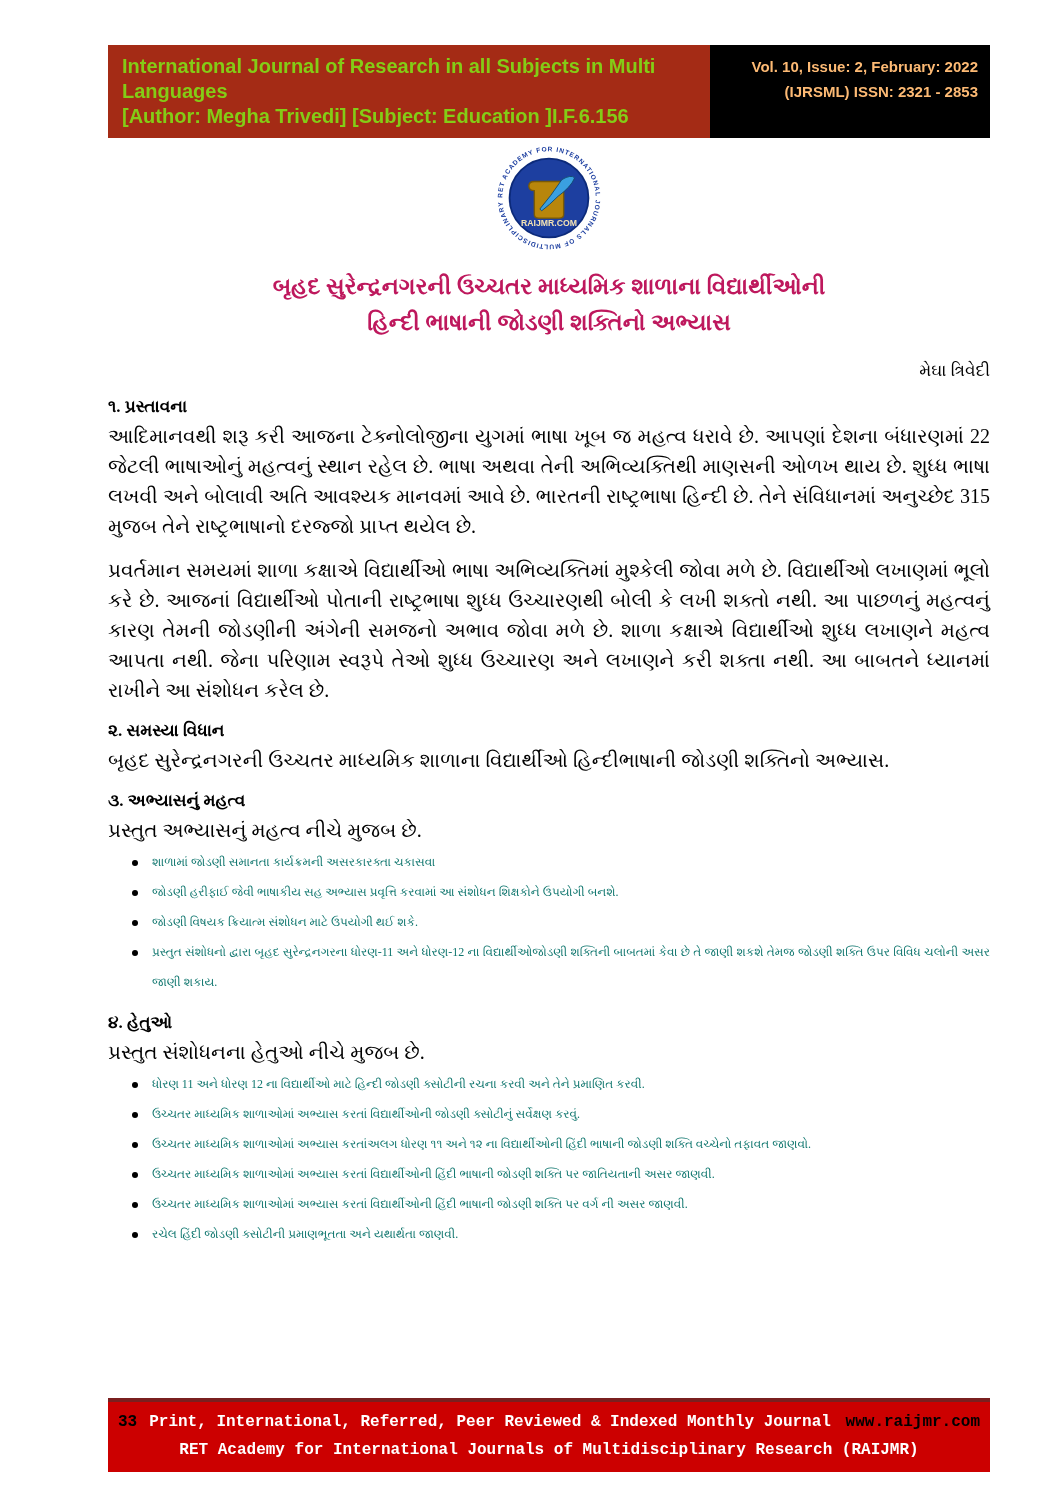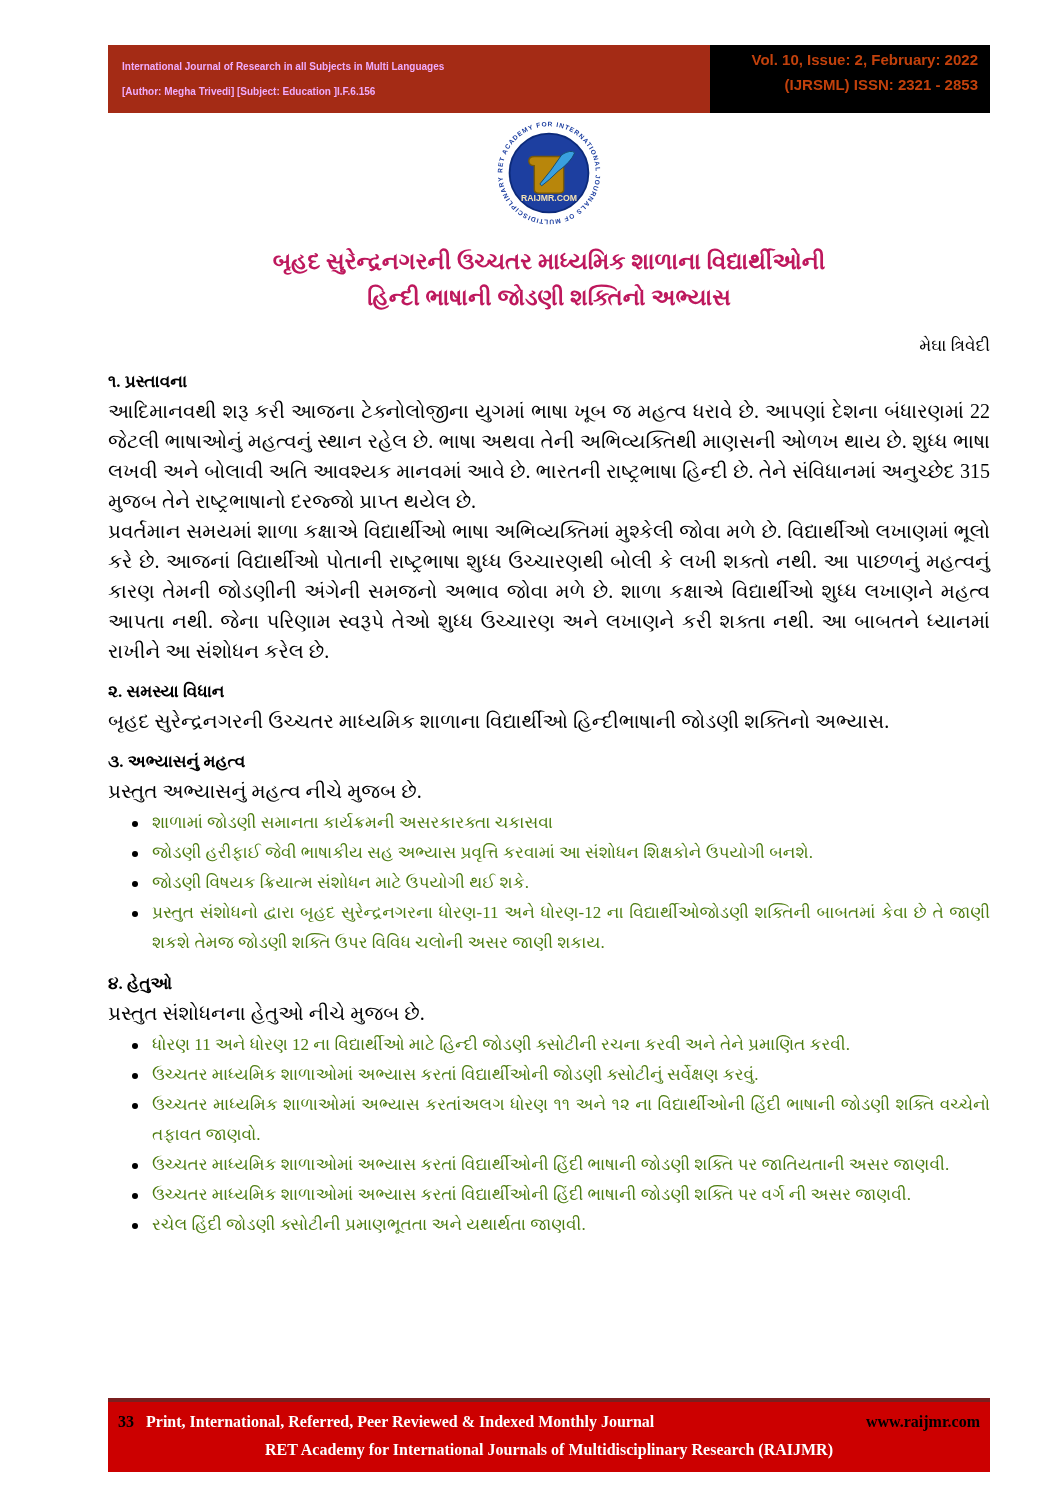--- a/index.html
+++ b/index.html
@@ -7,58 +7,58 @@
   body { font-family:"Liberation Serif", serif; }
   .page {
     position:relative; width:1059px; height:1497px;
     background:#ffffff; overflow:hidden; margin:0 auto;
   }
   .content { position:absolute; left:108px; width:882px; top:45px; }
 
   
   .header { display:flex; width:100%; font-family:"Liberation Sans", sans-serif; }
   .header-left {
-    width:68.2%; background:#a42b15; color:#f0abfc;
-    padding:9px 14px; font-size:10px; font-weight:bold; line-height:25px;
+    width:68.2%; background:#a42b15; color:#84cc16;
+    padding:9px 14px; font-size:20px; font-weight:bold; line-height:25px;
   }
   .header-right {
-    width:31.8%; background:#000000; color:#c2410c; text-align:right;
-    padding:2px 12px; font-size:15px; font-weight:bold; line-height:25px;
+    width:31.8%; background:#000000; color:#fdba74; text-align:right;
+    padding:9px 12px; font-size:15px; font-weight:bold; line-height:25px;
   }
 
   
   .logo-wrap { text-align:center; margin-top:5px; height:112px; }
   .logo-wrap svg { width:110px; height:110px; }
 
   
   .title {
     text-align:center; font-weight:bold; font-size:23px; line-height:36px;
     margin-top:14px; color:#be185d;
   }
   .author { text-align:right; font-size:17px; margin-top:20px; color:#000; }
 
   
   .section h2 { font-size:17px; font-weight:bold; margin-top:16px; margin-bottom:4px; color:#000; }
   .section p  { font-size:20px; line-height:30px; text-align:justify; color:#000; }
-  .section p + p { }
+  .section p + p { margin-top:14px; }
   .section ul { list-style:none; margin-top:2px; }
   .section li {
-    font-size:17px; line-height:30px; text-align:justify; color:#4d7c0f;
+    font-size:12px; line-height:30px; text-align:justify; color:#0f766e;
     padding-left:44px; position:relative;
   }
   .section li::before {
     content:""; position:absolute; left:24px; top:13px;
     width:6px; height:6px; border-radius:50%; background:#000;
   }
 
   
   .footer {
     position:absolute; left:108px; right:69px; top:1398px; height:74px;
     background:#cc0000; border-top:4px solid #7a1f1f;
-    font-family:Liberation Serif, serif; font-weight:bold;
+    font-family:Liberation Mono, monospace; font-weight:bold;
     color:#ffffff; padding:6px 10px 0 10px;
   }
   .footer-row1 { display:flex; align-items:baseline; font-size:16px; line-height:28px; }
   .footer-pagenum { color:#000000; margin-right:12px; }
   .footer-site { margin-left:auto; color:#000000; }
   .footer-row2 { text-align:center; font-size:16px; line-height:28px; }
 </style>
 </head>
 <body>
 

